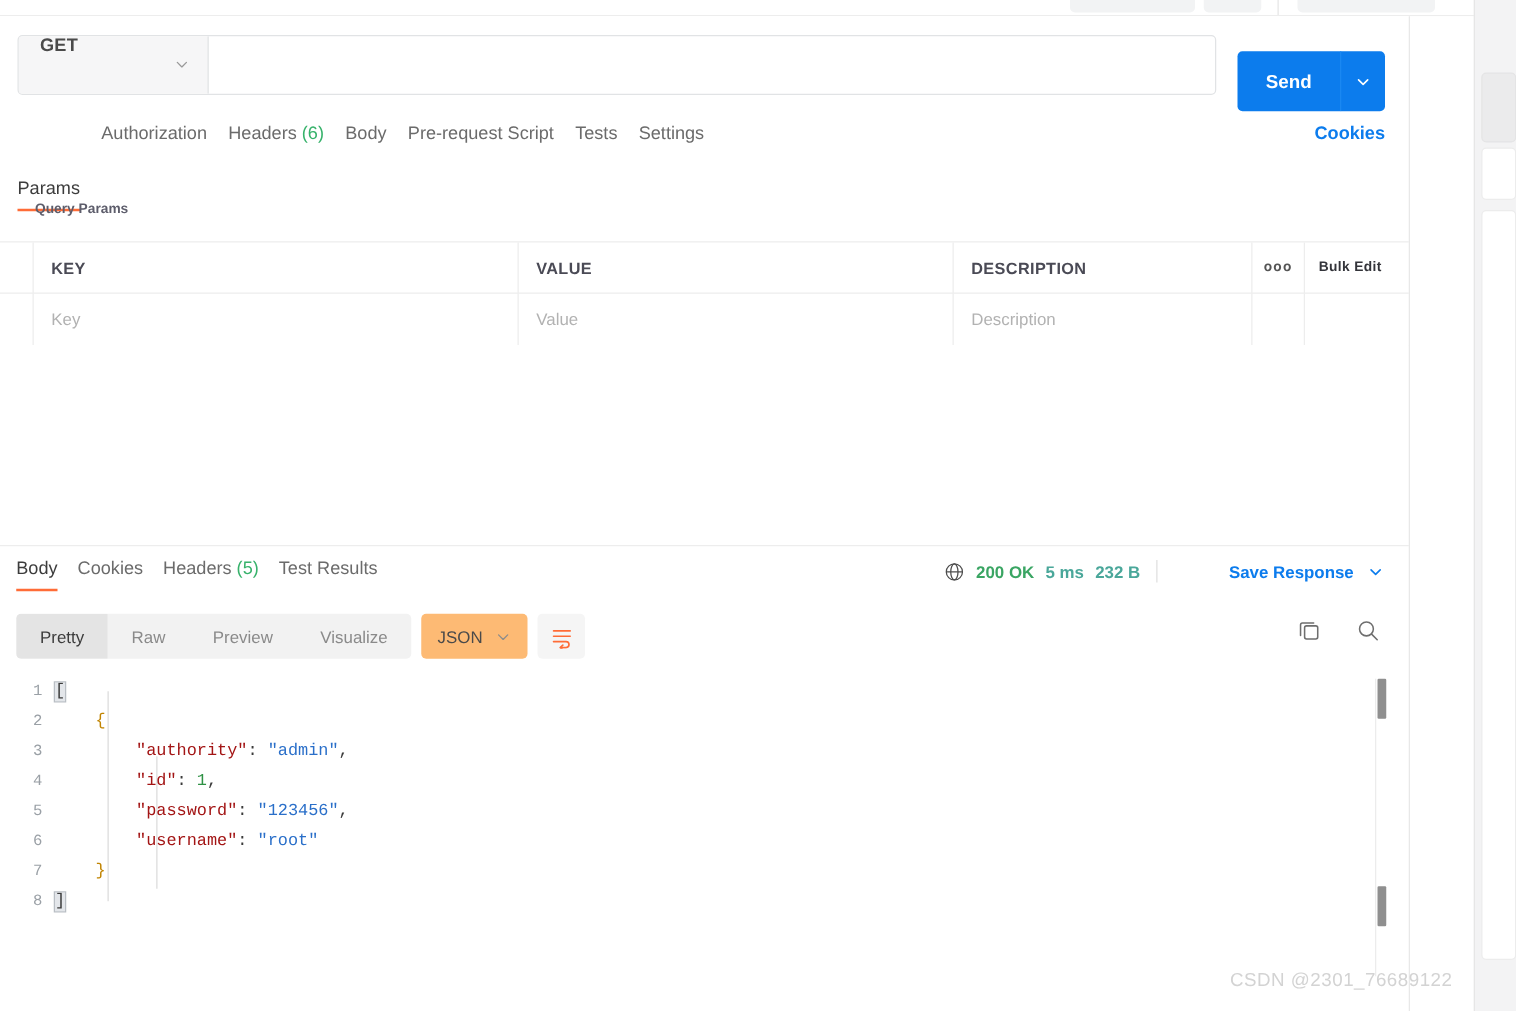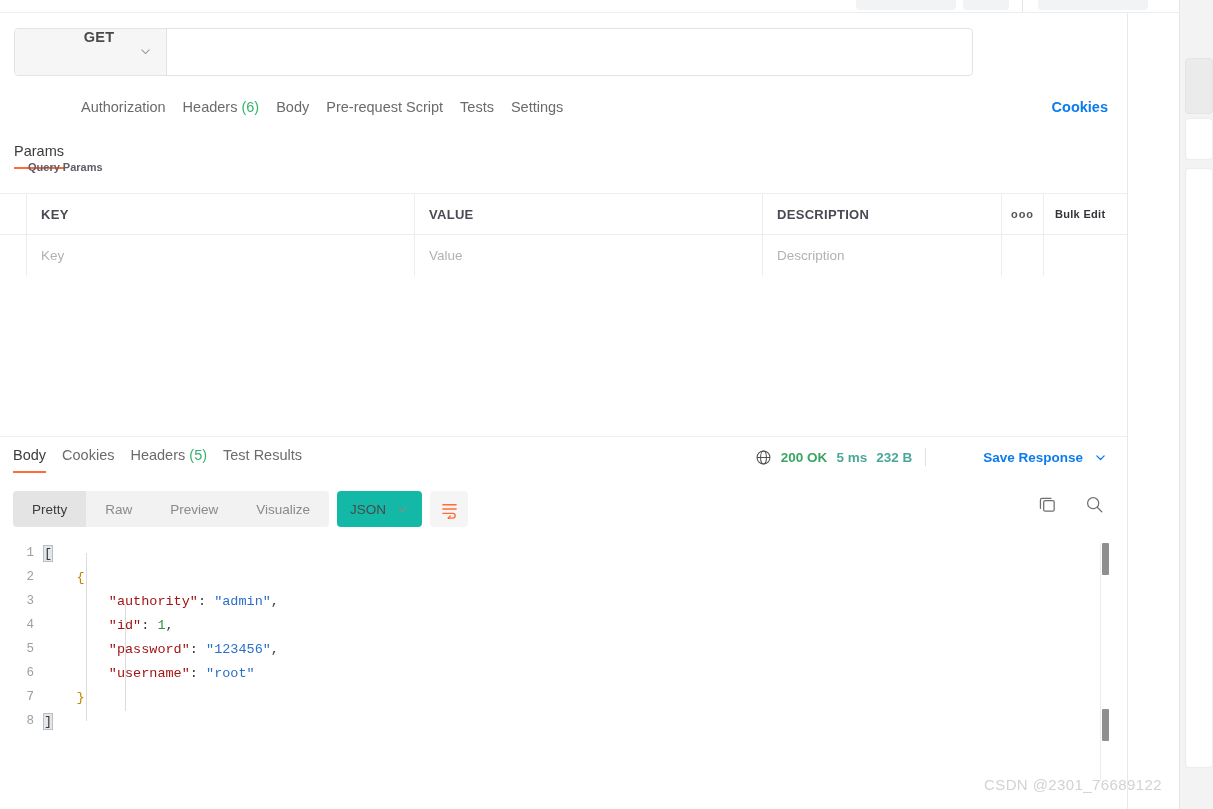--- a/index.html
+++ b/index.html
@@ -69,21 +69,21 @@
     border-radius: 4px;
     box-sizing: border-box;
     display: flex;
     overflow: hidden;
     background: #ffffff;
   }
   .method-box {
     width: 152px;
     background: #f6f6f7;
     display: flex;
-    align-items: center;
+    align-items: flex-start;
     border-right: 1px solid #e1e3e5;
     box-sizing: border-box;
     flex-direction: column;
   }
   .method-label {
     margin-left: 17px;
     font-size: 14.5px;
     font-weight: bold;
     color: #4a4a4a;
     letter-spacing: .2px;
@@ -293,21 +293,21 @@
     height: 36px;
   }
   .seg-item.active {
     background: #e4e4e4;
     color: #3c3c3c;
   }
   .fmt-select {
     display: flex;
     align-items: center;
     gap: 10px;
-    background: #14b8a6;
+    background: #fdba74;
     border-radius: 4px;
     height: 36px;
     padding: 0 13px;
     font-size: 13.5px;
     color: #4a4a4a;
   }
   .fmt-caret { color: #8c8c8c; }
   .wrap-btn {
     display: flex;
     align-items: center;
@@ -438,20 +438,28 @@
       <div class="method-box">
         <span class="method-label">GET</span>
         <span class="method-caret">
           <svg width="13" height="13" viewBox="0 0 16 16">
               <path d="M3.5 6 L8 10.5 L12.5 6" fill="none" stroke="currentColor" stroke-width="1.3" stroke-linecap="round" stroke-linejoin="round"></path>
             </svg>
         </span>
       </div>
     </div>
 
+    <div class="send-wrap">
+      <div class="send-main">Send</div>
+      <div class="send-caret">
+        <svg width="13" height="13" viewBox="0 0 16 16">
+            <path d="M3.5 6 L8 10.5 L12.5 6" fill="none" stroke="currentColor" stroke-width="1.6" stroke-linecap="round" stroke-linejoin="round"></path>
+          </svg>
+      </div>
+    </div>
 
     <div class="req-tabs">
       <div class="rtab active">
         <span>Params</span>
       </div>
       <div class="rtab">
         <span>Authorization</span>
       </div>
       <div class="rtab">
         <span>Headers</span>

